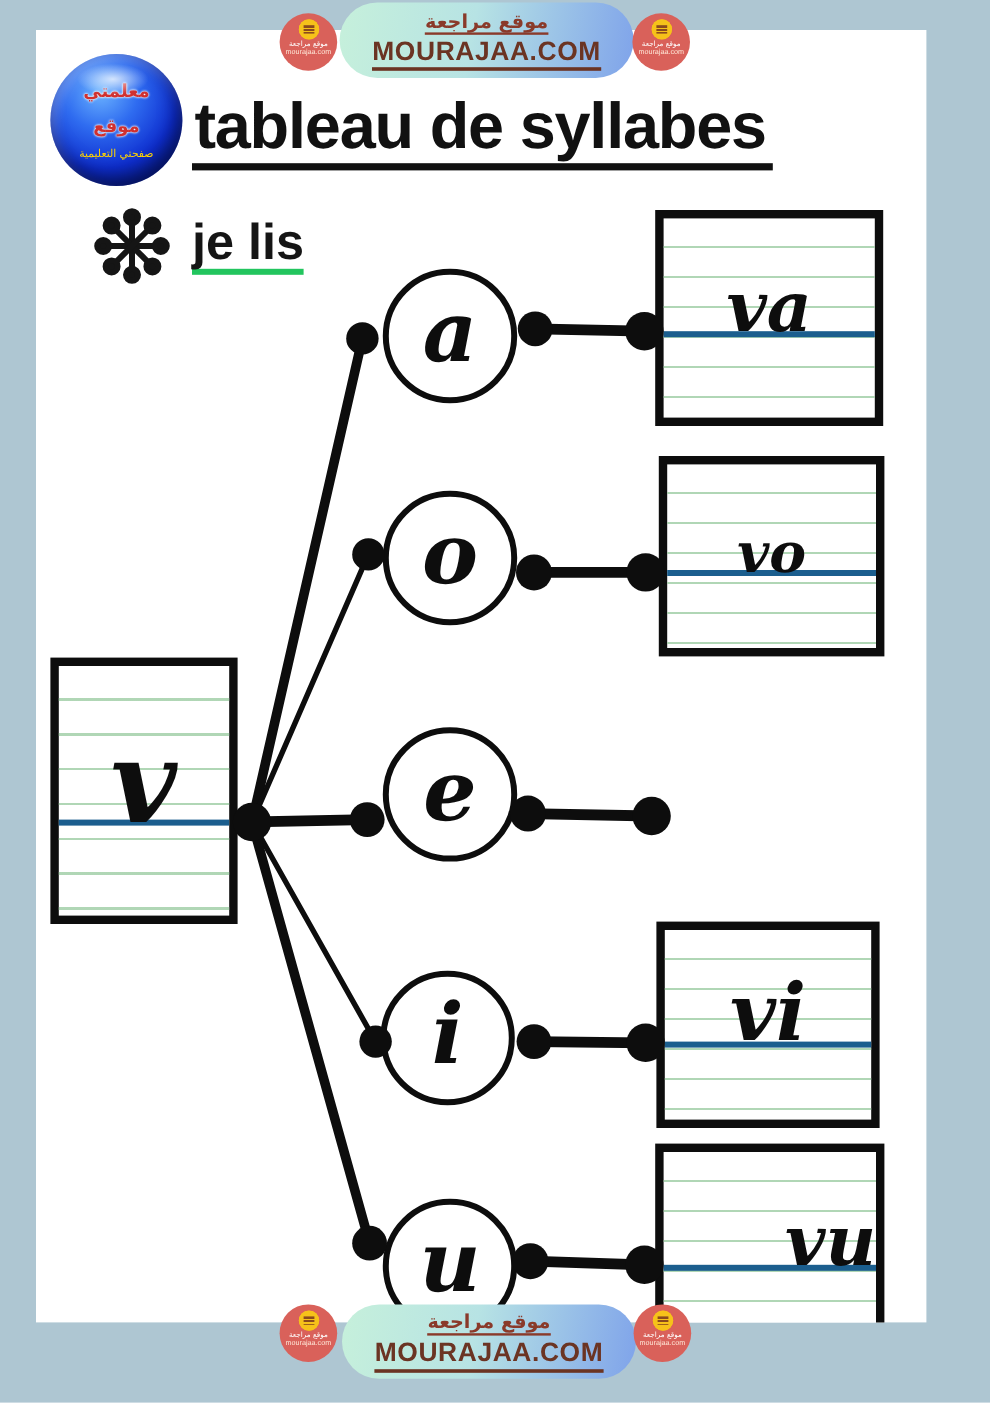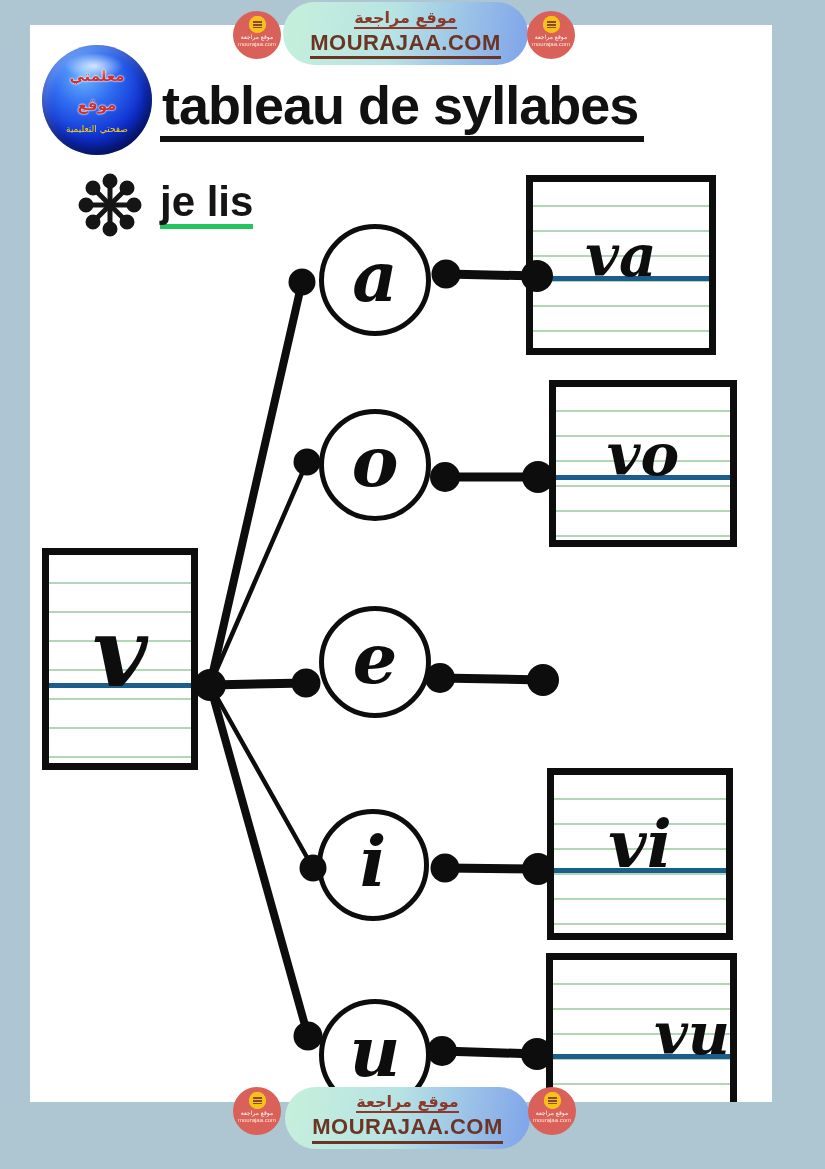--- a/index.html
+++ b/index.html
@@ -118,29 +118,29 @@
     <div class="vcircle" style="left:289px;top:581px;">
       <span>e</span>
       </div>
     <div class="vcircle" style="left:287px;top:784px;">
       <span>i</span>
       </div>
     <div class="vcircle" style="left:289px;top:974px;">
       <span>u</span>
       </div>
 
-    <div class="card" style="left:496px;top:150px;width:190px;height:180px;">
+    <div class="card" style="left:516px;top:150px;width:190px;height:180px;">
       <div class="ruled"></div>
       <div class="blueline" style="top:94px;"></div>
       <div class="cursive" style="bottom:63px;font-size:58px;">va</div>
     </div>
     <div class="card" style="left:519px;top:355px;width:188px;height:167px;">
       <div class="ruled"></div>
       <div class="blueline" style="top:88px;"></div>
-      <div class="cursive" style="bottom:56px;font-size:58px;">vo</div>
+      <div class="cursive" style="bottom:56px;font-size:46px;">vo</div>
     </div>
     <div class="card" style="left:517px;top:743px;width:186px;height:172px;">
       <div class="ruled"></div>
       <div class="blueline" style="top:93px;"></div>
       <div class="cursive" style="bottom:56px;font-size:66px;">vi</div>
     </div>
     <div class="card" style="left:516px;top:928px;width:191px;height:174px;">
       <div class="ruled"></div>
       <div class="blueline" style="top:94px;"></div>
       <div class="cursive" style="bottom:57px;font-size:58px;text-align:right;">vu</div>

